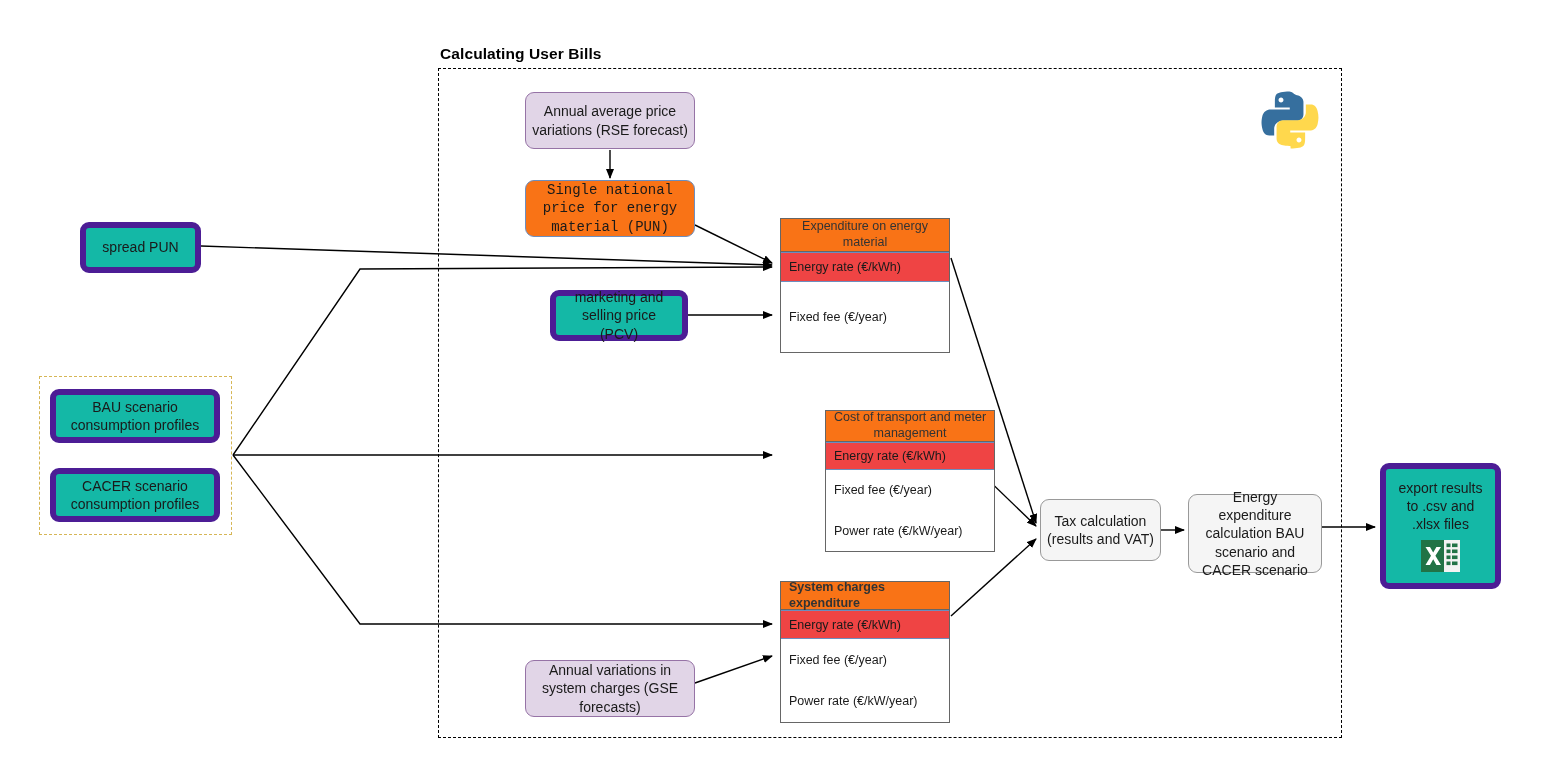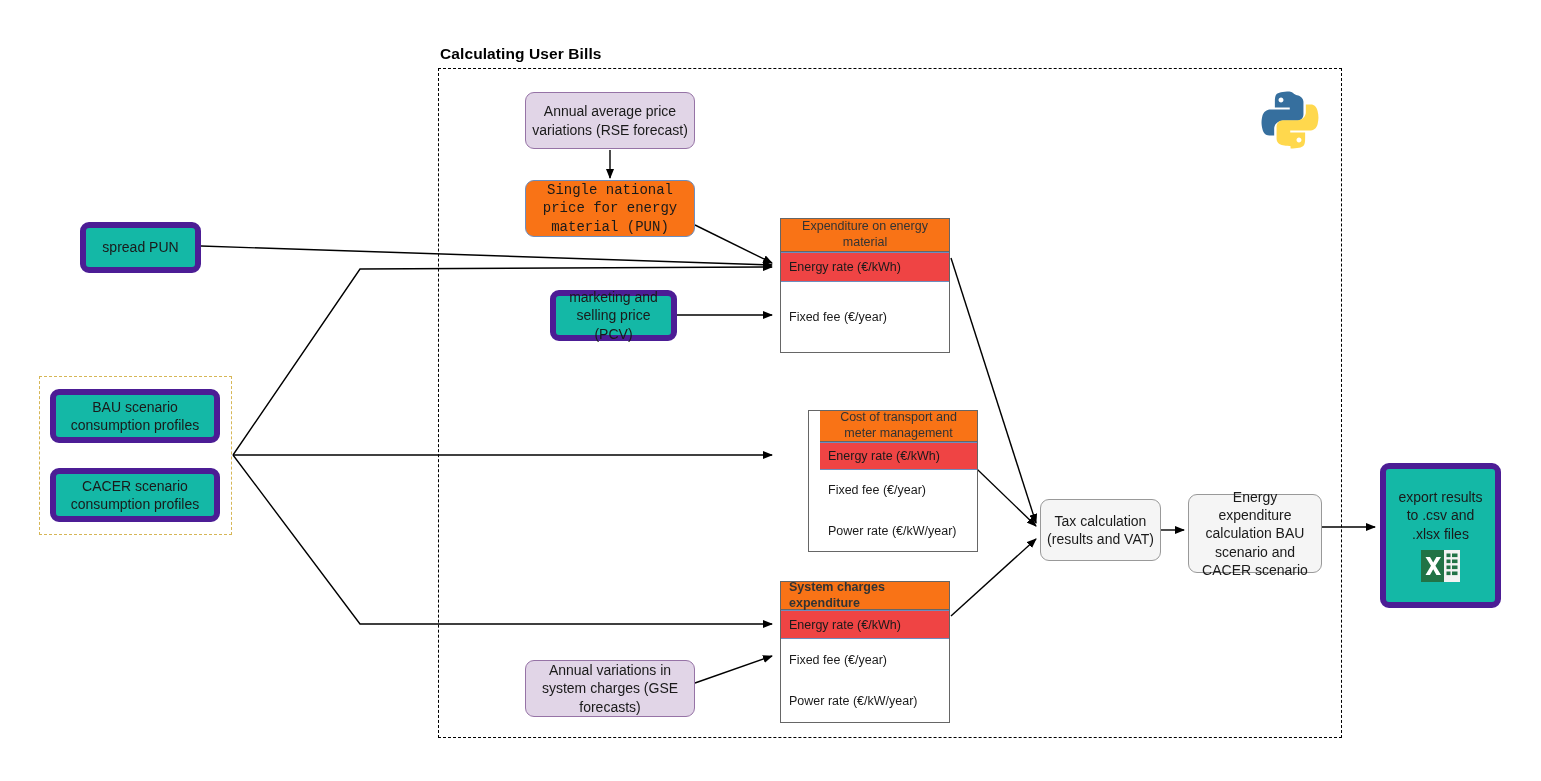--- a/index.html
+++ b/index.html
@@ -97,35 +97,35 @@
   </div>
 
   <div class="node rounded purple" style="left:525px;top:92px;width:170px;height:57px;">
     <span class="node-txt">Annual average price variations (RSE forecast)</span>
   </div>
 
   <div class="node rounded blue" style="left:525px;top:180px;width:170px;height:57px;">
     <span class="node-txt">Single national price for energy material (PUN)</span>
   </div>
 
-  <div class="node rounded yellow" style="left:550px;top:290px;width:127px;height:51px;">
+  <div class="node rounded yellow" style="left:550px;top:290px;width:138px;height:51px;">
     <span class="node-txt">marketing and selling price (PCV)</span>
   </div>
 
   <div class="node rounded purple" style="left:525px;top:660px;width:170px;height:57px;">
     <span class="node-txt">Annual variations in system charges (GSE forecasts)</span>
   </div>
 
   <div class="tbl" style="left:780px;top:218px;width:170px;height:135px;">
     <div class="th" style="height:33px;">Expenditure on energy material</div>
     <div class="row hi" style="height:30px;">Energy rate (€/kWh)</div>
     <div class="row" style="height:70px;">Fixed fee (€/year)</div>
   </div>
 
-  <div class="tbl" style="left:808px;top:410px;width:170px;height:142px;padding-left:11px;">
+  <div class="tbl" style="left:825px;top:410px;width:170px;height:142px;">
     <div class="th" style="height:31px;">Cost of transport and meter management</div>
     <div class="row hi" style="height:28px;">Energy rate (€/kWh)</div>
     <div class="row" style="height:40px;">Fixed fee (€/year)</div>
     <div class="row" style="height:41px;">Power rate (€/kW/year)</div>
   </div>
 
   <div class="tbl" style="left:780px;top:581px;width:170px;height:142px;">
     <div class="th left" style="height:28px;">System charges expenditure</div>
     <div class="row hi" style="height:29px;">Energy rate (€/kWh)</div>
     <div class="row" style="height:41px;">Fixed fee (€/year)</div>
@@ -133,21 +133,21 @@
   </div>
 
   <div class="node rounded gray" style="left:1040px;top:499px;width:121px;height:62px;">
     <span class="node-txt">Tax calculation (results and VAT)</span>
   </div>
 
   <div class="node rounded gray" style="left:1188px;top:494px;width:134px;height:79px;">
     <span class="node-txt">Energy expenditure calculation BAU scenario and CACER scenario</span>
   </div>
 
-  <div class="node rounded yellow stack" style="left:1380px;top:463px;width:121px;height:145px;">
+  <div class="node rounded yellow stack" style="left:1380px;top:463px;width:121px;height:126px;">
     <span class="node-txt">export results to .csv and .xlsx files</span>
     <span style="line-height:0;">
       <svg width="40" height="34" viewBox="0 0 40 34">
         <rect x="0" y="1" width="23" height="32" fill="#217346"></rect>
         <path d="M4.5 8 L10 16.8 L4.5 26 L9 26 L12.2 20.2 L15.4 26 L20 26 L14.4 16.8 L20 8 L15.4 8 L12.2 13.6 L9 8 z" fill="#ffffff"></path>
         <rect x="23" y="1" width="16" height="32" fill="#f3f3f3"></rect>
         <g fill="#217346">
           <rect x="25.5" y="4.5" width="4" height="3.6"></rect>
             <rect x="31" y="4.5" width="5.5" height="3.6"></rect>
           <rect x="25.5" y="10.5" width="4" height="3.6"></rect>

